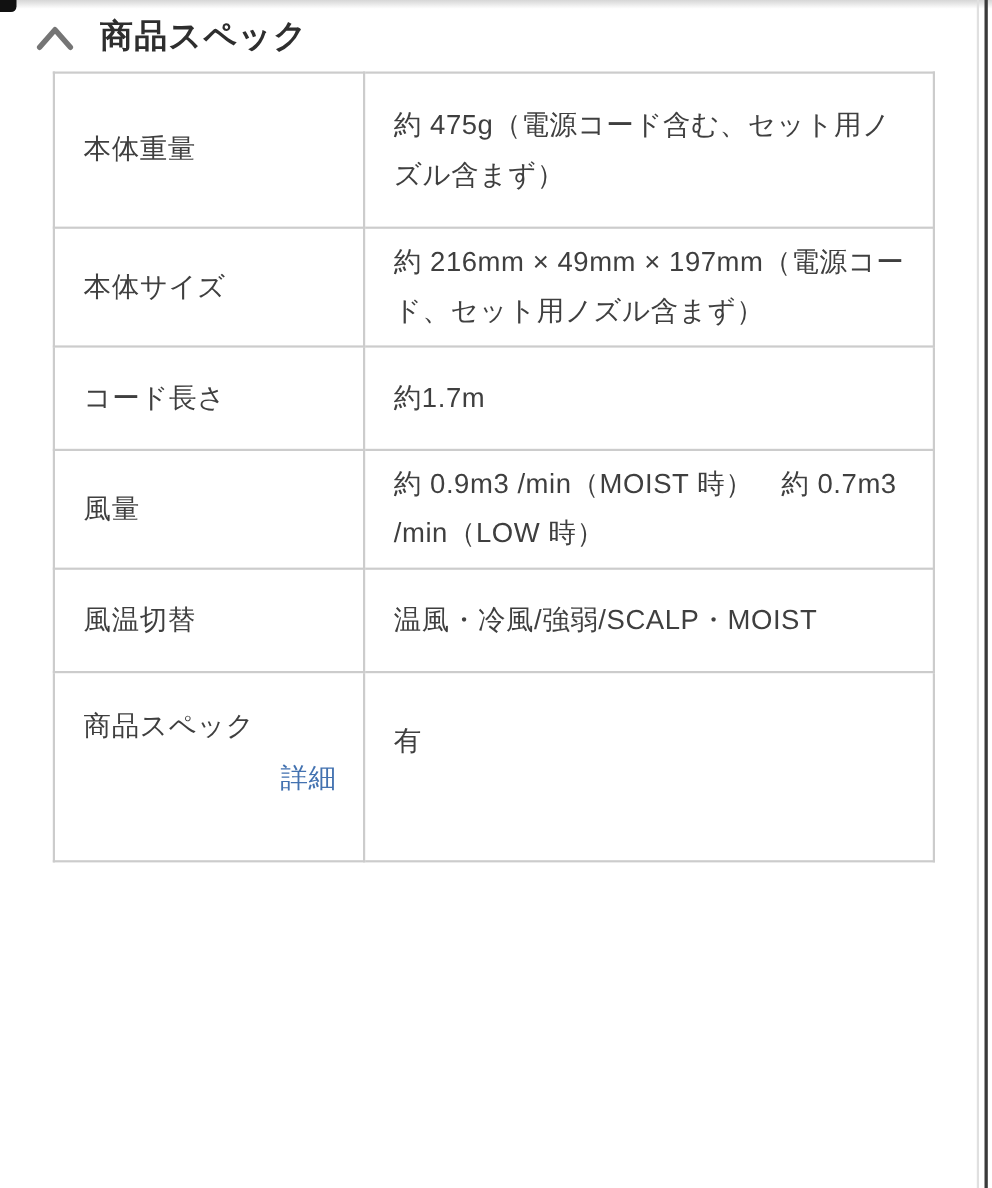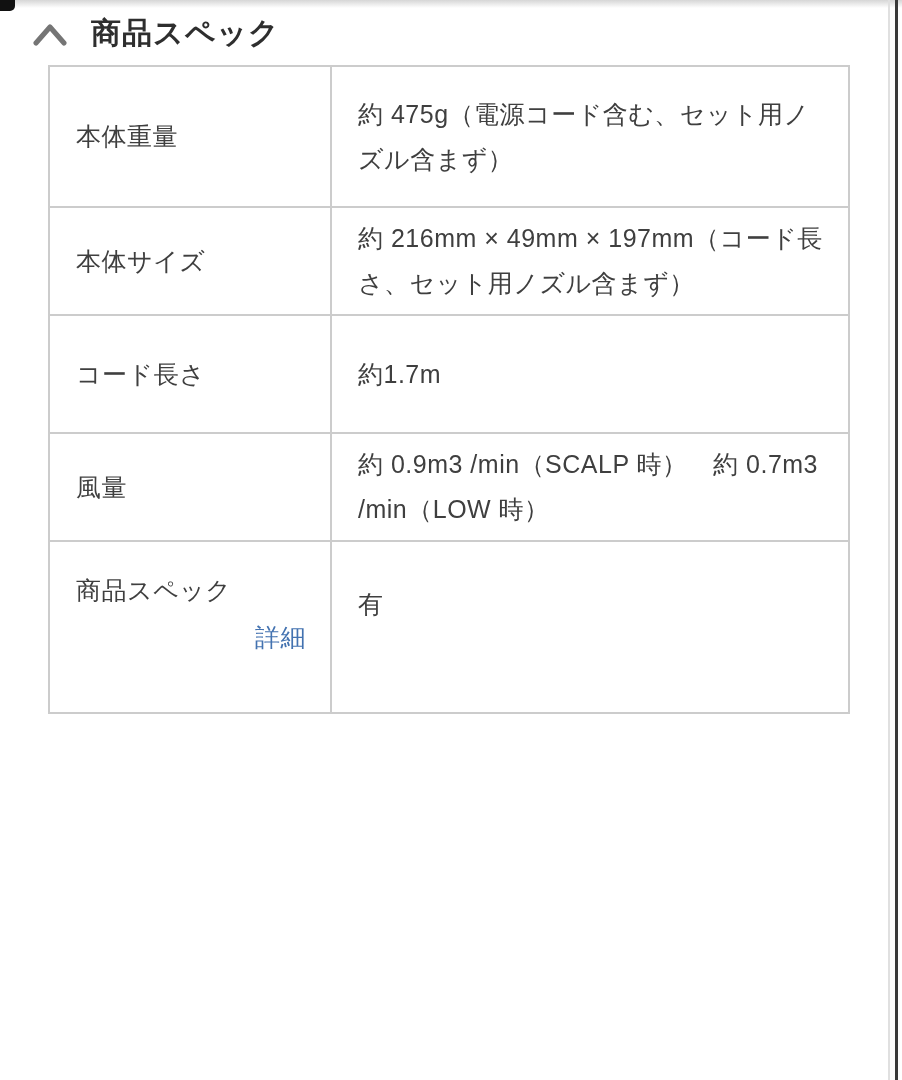--- a/index.html
+++ b/index.html
@@ -67,21 +67,21 @@
     vertical-align: middle;
     color: #3f3f3f;
     line-height: 45px;
     letter-spacing: 0.5px;
   }
   .spec-table th { padding: 8px 18px 8px 26px; }
   .spec-table td { padding: 8px 20px 8px 26px; }
 
   tr.h141 { height: 141px; }
   tr.h139 { height: 100px; }
-  tr.h94  { height: 118px; }
+  tr.h94  { height: 94px; }
   tr.h167 { height: 167px; }
   tr.hlast{ height: 172px; }
 
   tr.hlast th, tr.hlast td { vertical-align: top; }
   tr.hlast th { padding-top: 26px; }
   tr.hlast td { padding-top: 40px; }
 
   .detail-link {
     display: block;
     text-align: right;
@@ -115,29 +115,33 @@
       <col class="col-label">
       <col class="col-value">
     </colgroup>
   <tbody>
     <tr class="h141">
       <th>本体重量</th>
       <td>約 475g（電源コード含む、セット用ノズル含まず）</td>
     </tr>
     <tr class="h139">
       <th>本体サイズ</th>
-      <td>約 216mm × 49mm × 197mm（コード長さ、セット用ノズル含まず）</td>
+      <td>約 216mm × 49mm × 197mm（電源コード、セット用ノズル含まず）</td>
     </tr>
     <tr class="h94">
       <th>コード長さ</th>
       <td>約1.7m</td>
     </tr>
     <tr class="h139">
       <th>風量</th>
-      <td>約 0.9m3 /min（SCALP 時）　約 0.7m3 /min（LOW 時）</td>
+      <td>約 0.9m3 /min（MOIST 時）　約 0.7m3 /min（LOW 時）</td>
+    </tr>
+    <tr class="h94">
+      <th>風温切替</th>
+      <td>温風・冷風/強弱/SCALP・MOIST</td>
     </tr>
     <tr class="hlast">
       <th>
         <div>商品スペック</div>
         <a class="detail-link">詳細</a>
       </th>
       <td>有</td>
     </tr>
   </tbody>
 </table>

